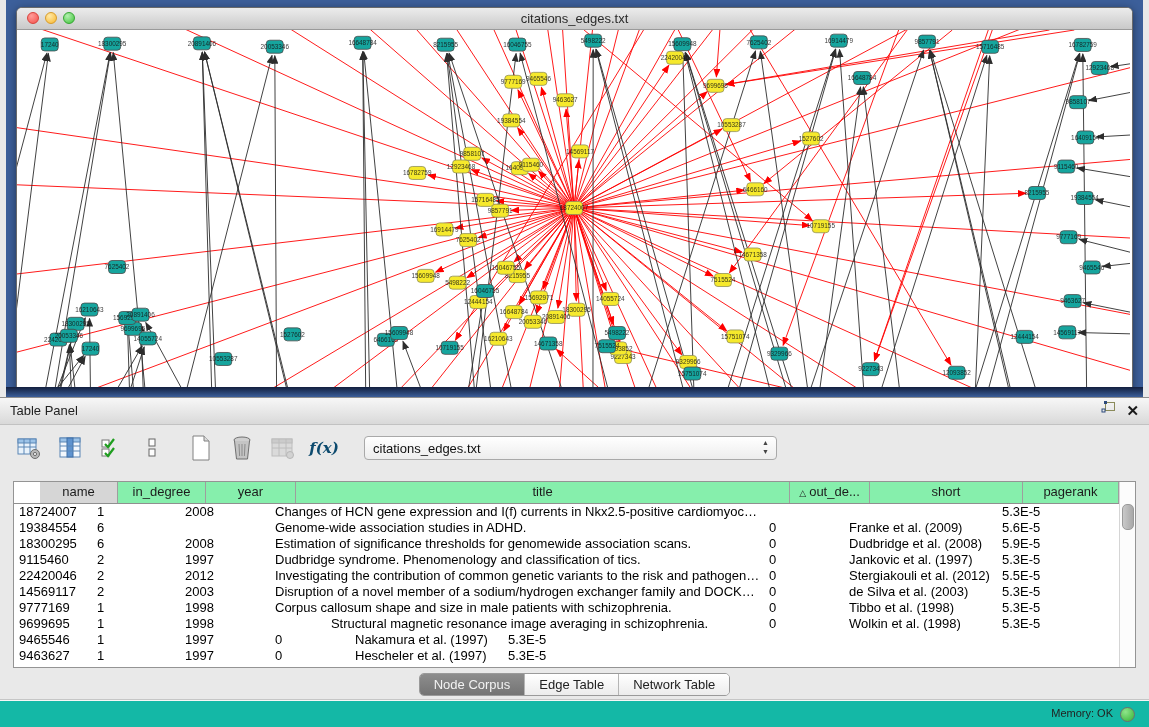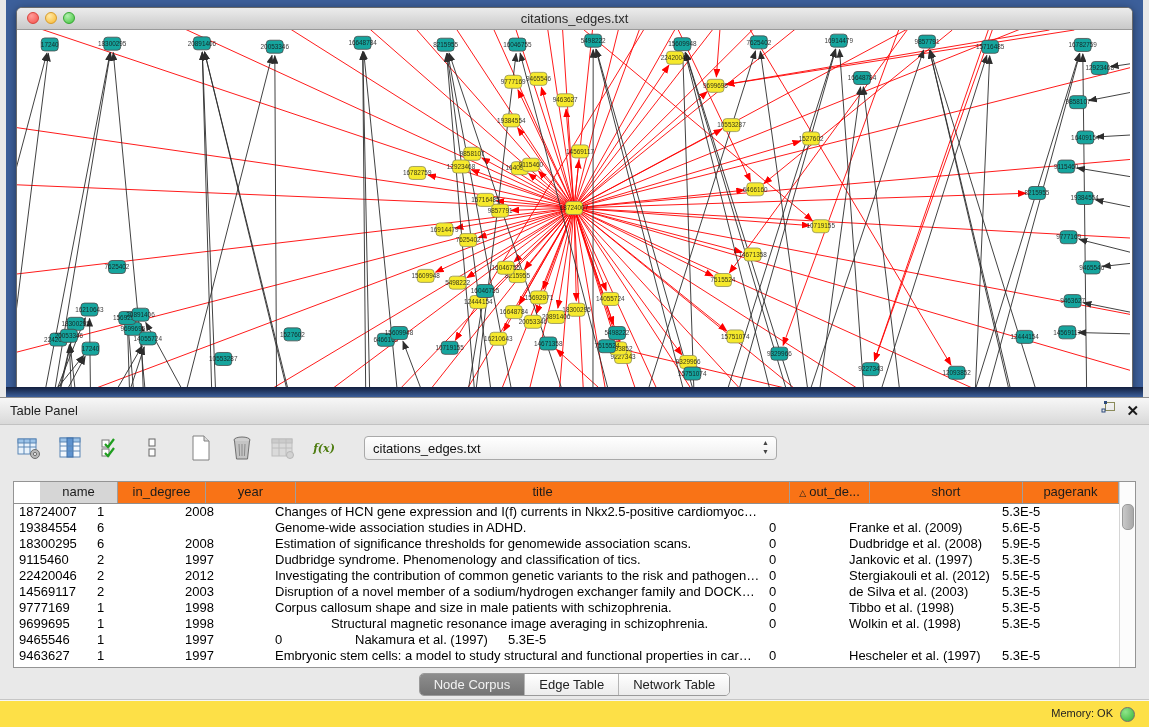--- a/index.html
+++ b/index.html
@@ -27,48 +27,48 @@
   
   .table-panel{position:absolute;left:0;top:397px;width:1149px;height:330px;background:#e9e9e9;}
   .tp-header{height:26px;line-height:26px;background:linear-gradient(180deg,#f7f7f7,#d9d9d9);
              border-top:1px solid #8f8f8f;border-bottom:1px solid #c2c2c2;
              padding:0 10px;font-size:13px;color:#222;position:relative;}
   .tp-hdr-icons{position:absolute;right:10px;top:0;height:26px;display:flex;align-items:center;gap:10px;}
   .close-x{font-size:15px;font-weight:bold;color:#1a1a1a;cursor:default;}
 
   .toolbar{height:46px;display:flex;align-items:center;padding-left:16px;gap:15px;}
   .tbtn{width:26px;height:26px;display:flex;align-items:center;justify-content:center;}
-  .fx{font-family:"DejaVu Serif",serif;font-style:italic;font-weight:bold;font-size:11px;color:#4d7c0f;}
+  .fx{font-family:"DejaVu Serif",serif;font-style:italic;font-weight:bold;font-size:15px;color:#0c4a6e;}
   .tsel{width:395px;height:22px;border:1px solid #a9a9a9;border-radius:4px;
         background:linear-gradient(180deg,#ffffff,#ededed);display:flex;align-items:center;
         padding:0 8px;font-size:13px;color:#111;position:relative;}
   .tsel .arrows{position:absolute;right:7px;top:1px;font-size:7px;line-height:9px;color:#444;text-align:center;}
 
   .tablebox{position:absolute;left:13px;right:13px;top:84px;bottom:59px;background:#fff;
             border:1px solid #949494;overflow:hidden;}
   .thead{display:flex;height:21px;border-bottom:1px solid #8f8f8f;background:#fff;}
-  .th{box-sizing:border-box;border-right:1px solid #9e9e9e;background:#f97316;
+  .th{box-sizing:border-box;border-right:1px solid #9e9e9e;background:#86efac;
       font-size:13px;color:#1c1c1c;text-align:center;line-height:20px;overflow:hidden;white-space:nowrap;}
   .th.gray{background:#d6d6d6;}
   .sortmark{font-size:9px;margin-right:3px;}
   .trow{display:flex;height:16px;line-height:16px;font-size:13px;color:#000;}
   .td{box-sizing:border-box;padding-left:5px;overflow:hidden;white-space:nowrap;}
   .vscroll{position:absolute;top:0;right:0;bottom:0;width:15px;background:#fcfcfc;border-left:1px solid #d5d5d5;}
   .vthumb{position:absolute;left:2px;top:22px;width:10px;height:24px;border-radius:5px;
           background:linear-gradient(90deg,#c9c9c9,#a8a8a8);border:1px solid #9a9a9a;}
 
   .tabs{position:absolute;left:0;right:0;bottom:27px;height:32px;display:flex;align-items:center;justify-content:center;}
   .seg{display:flex;border:1px solid #9a9a9a;border-radius:5px;overflow:hidden;height:21px;
        box-shadow:inset 0 1px 0 rgba(255,255,255,.7);}
   .seg .tab{padding:0 14px;font-size:13px;line-height:21px;background:linear-gradient(180deg,#ffffff,#ececec);
             color:#222;border-right:1px solid #b5b5b5;}
   .seg .tab:last-child{border-right:none;}
   .seg .tab.active{background:linear-gradient(180deg,#8d8d8d,#747474);color:#f3f3f3;}
 
-  .statusbar{position:absolute;left:0;right:0;bottom:0;height:27px;background:#fde047;
+  .statusbar{position:absolute;left:0;right:0;bottom:0;height:27px;background:#14b8a6;
              border-top:1px solid #c6c6c6;box-shadow:inset 0 1px 0 #f6f6f6;}
   .mem{position:absolute;right:36px;top:7px;font-size:11px;color:#222;}
   .memdot{position:absolute;right:14px;top:7px;width:13px;height:13px;border-radius:50%;
           background:radial-gradient(circle at 35% 30%,#8fe58a,#35b335);border:1px solid #6f6f6f;}
 </style>
 </head>
 <body>
 
 <div class="app">
 
@@ -789,21 +789,20 @@
             <div class="td" style="width: 88px;">1</div>
             <div class="td" style="width: 90px;">1997</div>
             <div class="td" style="width: 80px;">0</div>
             <div class="td" style="width: 153px;">Nakamura et al. (1997)</div>
             <div class="td" style="width: 96px;">5.3E-5</div>
           </div>
           <div class="trow">
             <div class="td" style="width: 78px;">9463627</div>
             <div class="td" style="width: 88px;">1</div>
             <div class="td" style="width: 90px;">1997</div>
-            <div class="td" style="width: 494px;">Embryonic stem cells: a model to study structural and functional properties in car…</div>
             <div class="td" style="width: 80px;">0</div>
             <div class="td" style="width: 153px;">Hescheler et al. (1997)</div>
             <div class="td" style="width: 96px;">5.3E-5</div>
           </div>
         </div>
       <div class="vscroll">
         <div class="vthumb"></div>
       </div>
     </div>
 

